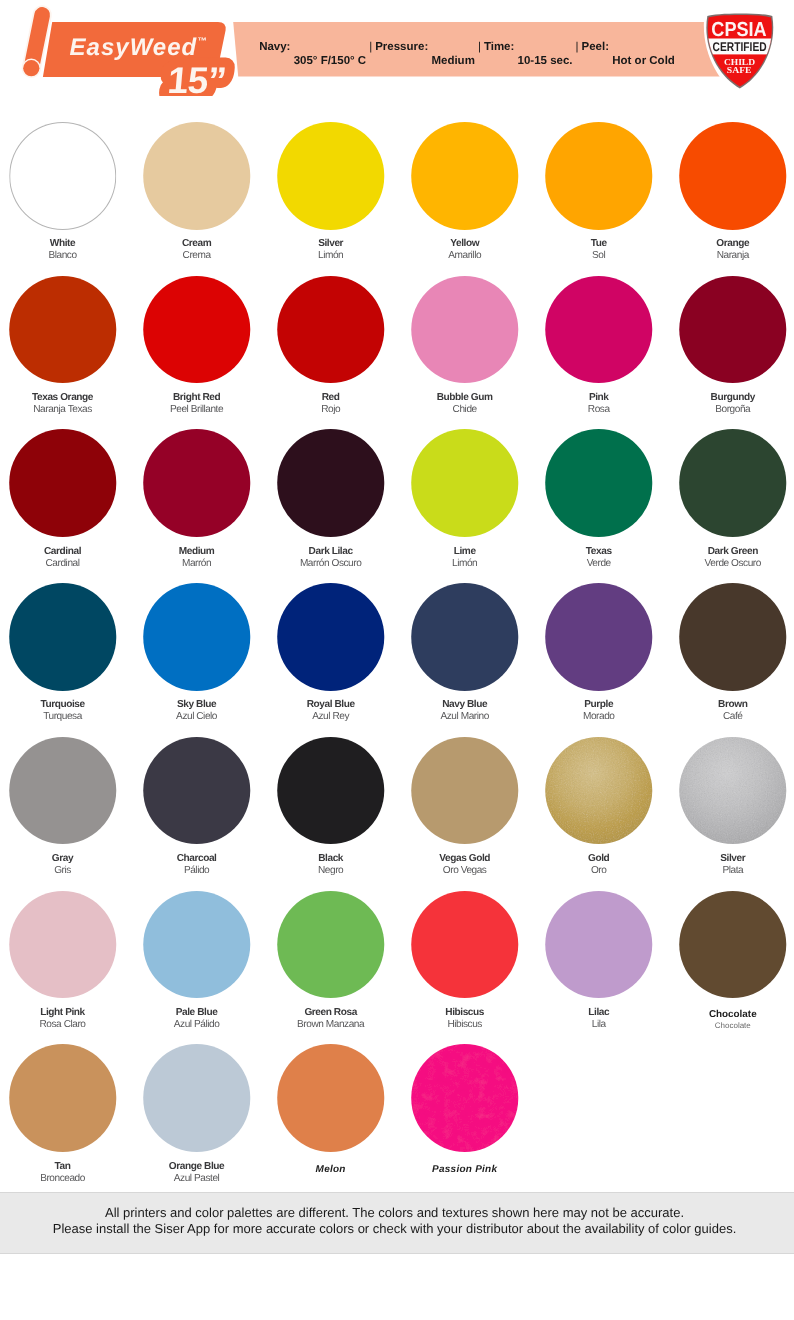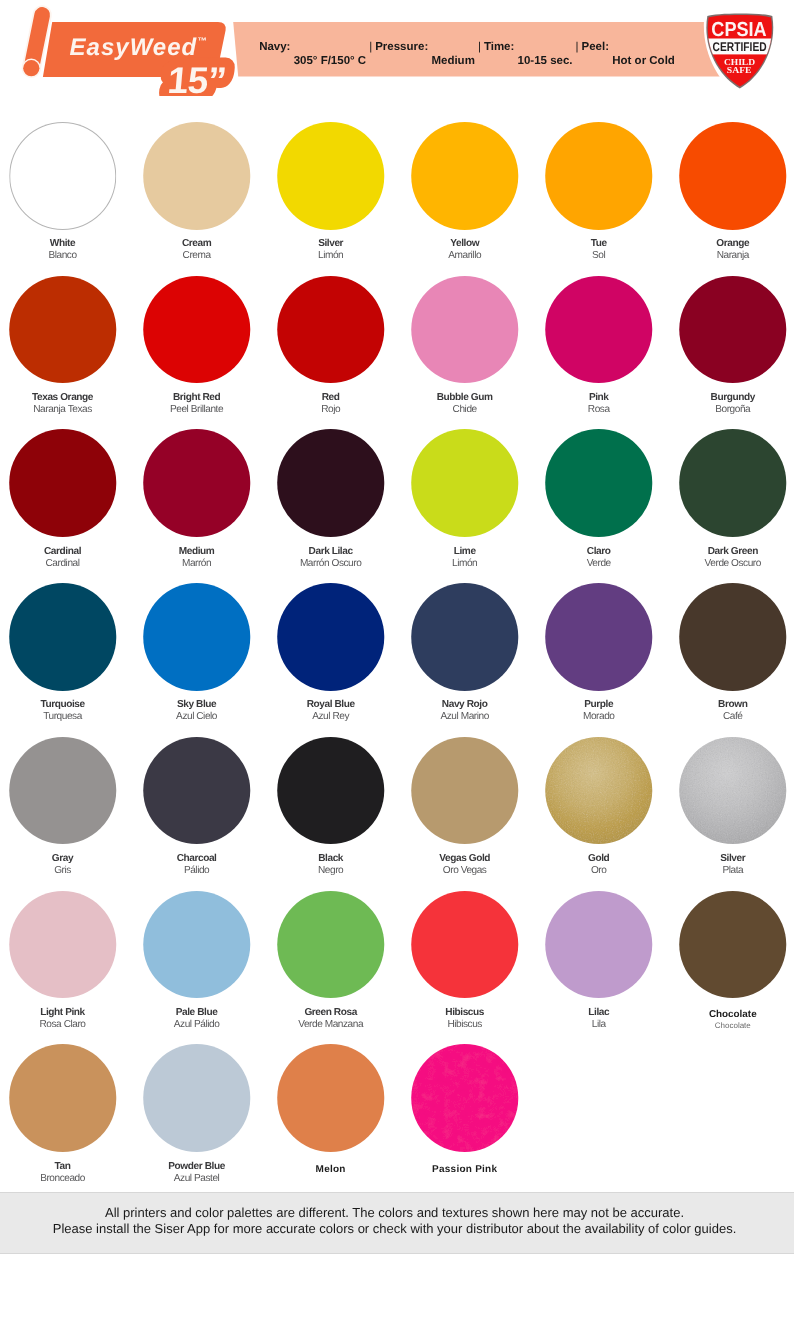--- a/index.html
+++ b/index.html
@@ -32,21 +32,21 @@
   .swatch.textured{filter:url(#softNoise);}
   .lbl{position:absolute;left:0;width:100%;top:116.4px;text-align:center;}
   .name{font-size:10.1px;font-weight:bold;color:#39393B;line-height:12.0px;
         white-space:nowrap;letter-spacing:-0.42px;}
   .es{font-size:10.1px;color:#58585A;line-height:12.0px;white-space:nowrap;letter-spacing:-0.45px;}
   .alt .name{font-size:9.9px;color:#1d1d1d;letter-spacing:0;}
   .noes .name{font-size:10.0px;letter-spacing:0.25px;color:#1d1d1d;}
   .alt .es{font-size:8.0px;color:#6b6b6b;letter-spacing:0;}
   .alt .lbl{top:118.6px;}
   .alt .es{margin-top:-1px;}
-  .noes .lbl{top:119.8px;}
+  .noes .lbl{top:119.8px;font-style:italic;}
   .alt.noes .lbl{top:119.8px;}
 
   
   #footer{position:absolute;left:0;top:1192px;width:794px;height:60px;
           background:#E9E9E9;border-top:1px solid #D7D7D7;border-bottom:1px solid #D7D7D7;}
   #footer .fl{position:absolute;left:-2.5px;width:794px;text-align:center;
               font-size:13px;color:#1a1a1a;line-height:16px;white-space:nowrap;}
   #footer .f1{top:12.3px;}
   #footer .f2{top:28.3px;}
 </style>
@@ -247,21 +247,21 @@
       <div class="cell" style="left: 397.65px; top: 412.4px;">
         <div class="swatch" style="background: rgb(201, 220, 26);"></div>
         <div class="lbl">
           <div class="name">Lime</div>
           <div class="es">Limón</div>
         </div>
       </div>
       <div class="cell" style="left: 531.7px; top: 412.4px;">
         <div class="swatch" style="background: rgb(0, 112, 76);"></div>
         <div class="lbl">
-          <div class="name">Claro</div>
+          <div class="name">Texas</div>
           <div class="es">Verde</div>
         </div>
       </div>
       <div class="cell" style="left: 665.75px; top: 412.4px;">
         <div class="swatch" style="background: rgb(44, 69, 48);"></div>
         <div class="lbl">
           <div class="name">Dark Green</div>
           <div class="es">Verde Oscuro</div>
         </div>
       </div>
@@ -282,21 +282,21 @@
       <div class="cell" style="left: 263.6px; top: 566.1px;">
         <div class="swatch" style="background: rgb(0, 35, 122);"></div>
         <div class="lbl">
           <div class="name">Royal Blue</div>
           <div class="es">Azul Rey</div>
         </div>
       </div>
       <div class="cell" style="left: 397.65px; top: 566.1px;">
         <div class="swatch" style="background: rgb(46, 61, 94);"></div>
         <div class="lbl">
-          <div class="name">Navy Rojo</div>
+          <div class="name">Navy Blue</div>
           <div class="es">Azul Marino</div>
         </div>
       </div>
       <div class="cell" style="left: 531.7px; top: 566.1px;">
         <div class="swatch" style="background: rgb(98, 61, 129);"></div>
         <div class="lbl">
           <div class="name">Purple</div>
           <div class="es">Morado</div>
         </div>
       </div>
@@ -364,21 +364,21 @@
         <div class="swatch" style="background: rgb(144, 190, 220);"></div>
         <div class="lbl">
           <div class="name">Pale Blue</div>
           <div class="es">Azul Pálido</div>
         </div>
       </div>
       <div class="cell" style="left: 263.6px; top: 873.5px;">
         <div class="swatch" style="background: rgb(110, 186, 84);"></div>
         <div class="lbl">
           <div class="name">Green Rosa</div>
-          <div class="es">Verde Manzana</div>
+          <div class="es">Brown Manzana</div>
         </div>
       </div>
       <div class="cell" style="left: 397.65px; top: 873.5px;">
         <div class="swatch" style="background: rgb(245, 51, 58);"></div>
         <div class="lbl">
           <div class="name">Hibiscus</div>
           <div class="es">Hibiscus</div>
         </div>
       </div>
       <div class="cell" style="left: 531.7px; top: 873.5px;">
@@ -398,21 +398,21 @@
       <div class="cell" style="left: -4.5px; top: 1027.2px;">
         <div class="swatch" style="background: rgb(201, 146, 92);"></div>
         <div class="lbl">
           <div class="name">Tan</div>
           <div class="es">Bronceado</div>
         </div>
       </div>
       <div class="cell" style="left: 129.55px; top: 1027.2px;">
         <div class="swatch" style="background: rgb(188, 201, 214);"></div>
         <div class="lbl">
-          <div class="name">Powder Blue</div>
+          <div class="name">Orange Blue</div>
           <div class="es">Azul Pastel</div>
         </div>
       </div>
       <div class="cell alt noes" style="left: 263.6px; top: 1027.2px;">
         <div class="swatch" style="background: rgb(223, 128, 74);"></div>
         <div class="lbl">
           <div class="name">Melon</div>
         </div>
       </div>
       <div class="cell alt noes" style="left: 397.65px; top: 1027.2px;">

